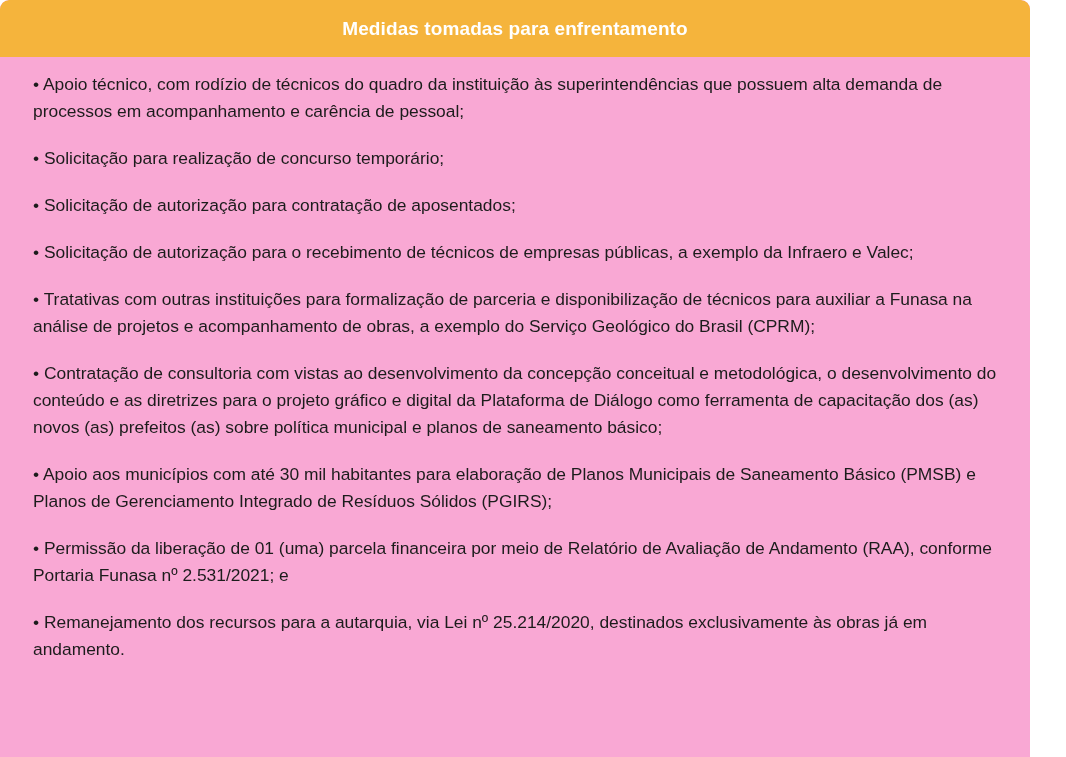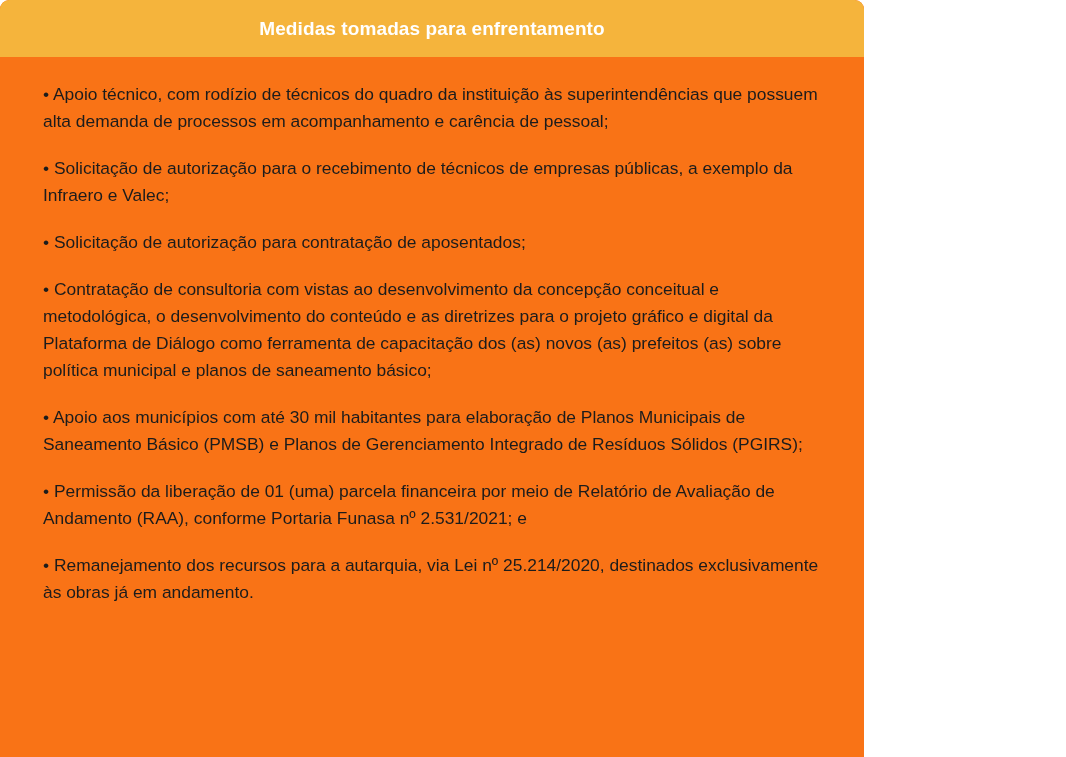--- a/index.html
+++ b/index.html
@@ -8,62 +8,64 @@
       background: #ffffff;
     }
     body {
       width: 1066px;
       height: 757px;
       overflow: hidden;
       font-family: "Liberation Sans", sans-serif;
     }
     .panel {
       position: relative;
-      width: 864px;
+      width: 1030px;
       height: 757px;
-      background: #f97316;
+      background: #f9a8d4;
       border-top-left-radius: 9px;
       border-top-right-radius: 9px;
       overflow: hidden;
     }
     .header {
       height: 57px;
       background: #F5B43C;
       color: #ffffff;
       display: flex;
       align-items: center;
       justify-content: center;
       font-weight: bold;
       font-size: 19px;
       letter-spacing: 0.1px;
       border-top-left-radius: 9px;
       border-top-right-radius: 9px;
     }
     .list {
       list-style: none;
-      margin: 10px;
+      margin: 0;
       padding: 14px 30px 0 33px;
     }
     .item {
       color: #1c1c1c;
       font-size: 17.4px;
       line-height: 27px;
       margin: 0 0 20px 0;
     }
     .bullet {
       display: inline;
     }
   </style>
 </head>
 <body>
 
 <div class="panel">
   <div class="header">Medidas tomadas para enfrentamento</div>
   <ul class="list">
     <li class="item"><span class="bullet">•</span> <span>Apoio técnico, com rodízio de técnicos do quadro da instituição às superintendências que possuem alta demanda de processos em acompanhamento e carência de pessoal;</span></li>
+    <li class="item"><span class="bullet">•</span> <span>Solicitação para realização de concurso temporário;</span></li>
+    <li class="item"><span class="bullet">•</span> <span>Solicitação de autorização para contratação de aposentados;</span></li>
     <li class="item"><span class="bullet">•</span> <span>Solicitação de autorização para o recebimento de técnicos de empresas públicas, a exemplo da Infraero e Valec;</span></li>
-    <li class="item"><span class="bullet">•</span> <span>Solicitação de autorização para contratação de aposentados;</span></li>
+    <li class="item"><span class="bullet">•</span> <span>Tratativas com outras instituições para formalização de parceria e disponibilização de técnicos para auxiliar a Funasa na análise de projetos e acompanhamento de obras, a exemplo do Serviço Geológico do Brasil (CPRM);</span></li>
     <li class="item"><span class="bullet">•</span> <span>Contratação de consultoria com vistas ao desenvolvimento da concepção conceitual e metodológica, o desenvolvimento do conteúdo e as diretrizes para o projeto gráfico e digital da Plataforma de Diálogo como ferramenta de capacitação dos (as) novos (as) prefeitos (as) sobre política municipal e planos de saneamento básico;</span></li>
     <li class="item"><span class="bullet">•</span> <span>Apoio aos municípios com até 30 mil habitantes para elaboração de Planos Municipais de Saneamento Básico (PMSB) e Planos de Gerenciamento Integrado de Resíduos Sólidos (PGIRS);</span></li>
     <li class="item"><span class="bullet">•</span> <span>Permissão da liberação de  01 (uma) parcela financeira por meio de Relatório de Avaliação de Andamento (RAA), conforme Portaria Funasa nº 2.531/2021; e</span></li>
     <li class="item"><span class="bullet">•</span> <span>Remanejamento dos recursos para a autarquia, via Lei nº 25.214/2020, destinados exclusivamente às obras já em andamento.</span></li>
   </ul>
 </div>
 
 </body></html>

